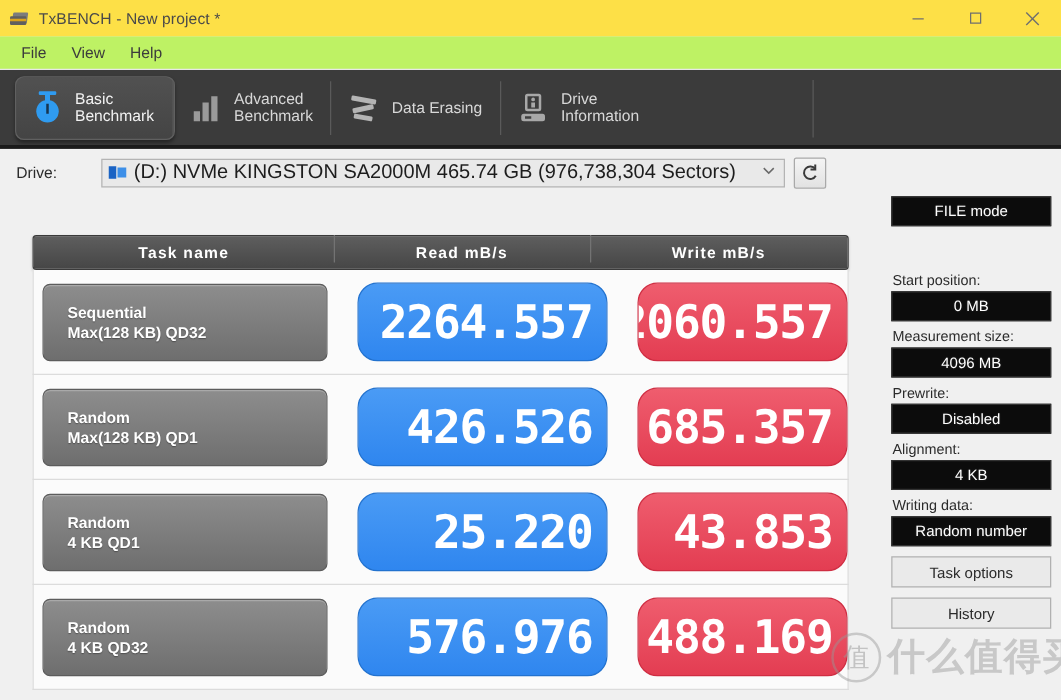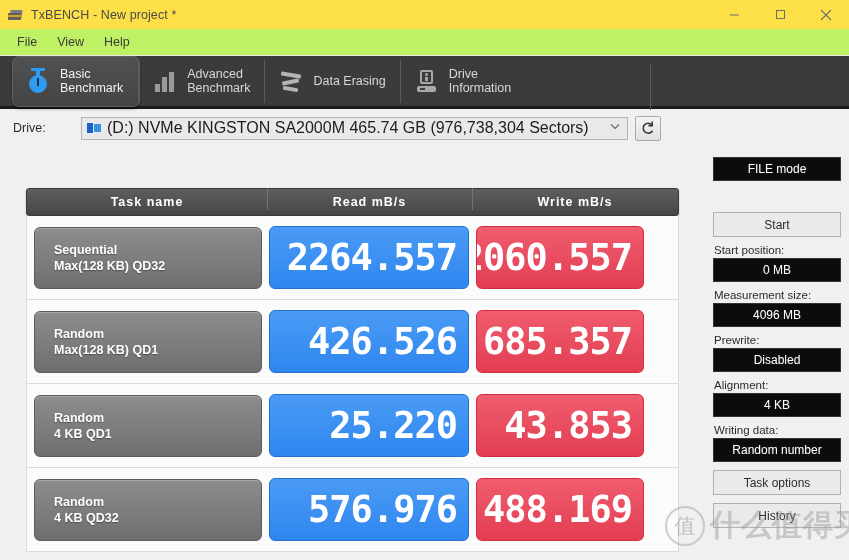--- a/index.html
+++ b/index.html
@@ -75,21 +75,21 @@
   }
   .menu-item {
     font-size: 12.5px;
     color: #3c3c3c;
     padding: 3px 10px 4px 10px;
     white-space: nowrap;
   }
 
   
   .tabstrip {
-    height: 53px;
+    height: 63px;
     background: #3b3b3b;
     position: relative;
     display: flex;
     align-items: center;
     padding-left: 12px;
     border-bottom: 3px solid #1b1b1b;
   }
   .tab {
     height: 51px;
     display: flex;
@@ -341,26 +341,26 @@
     font-size: 12.5px;
     font-weight: bold;
     color: #ffffff;
     line-height: 16px;
     text-shadow: 0 1px 1px rgba(0,0,0,0.35);
     white-space: nowrap;
   }
 
   .cell-val {
     height: 63px;
-    border-radius: 6px;
+    border-radius: 16px;
     display: flex;
     align-items: center;
     justify-content: flex-end;
     padding-right: 11px;
-    margin-left: 7px;
+    margin-left: 24px;
     font-family: "DejaVu Sans Mono", monospace;
     font-size: 37px;
     font-weight: bold;
     color: #ffffff;
     letter-spacing: -1px;
     flex: 0 0 auto;
     overflow: hidden;
   }
   .cell-read {
     width: 200px;
@@ -585,21 +585,20 @@
         <div class="l2">4 KB QD32</div>
       </div>
       <div class="cell-val cell-read">576.976</div>
       <div class="cell-val cell-write">488.169</div>
     </div>
   </div>
 
   <div class="sidebar">
     <div class="btn-dark">FILE mode</div>
     <div class="sb-gap-lg"></div>
-    <div class="btn-light">Start</div>
 
     <div class="sb-label">Start position:</div>
     <div class="btn-dark">0 MB</div>
 
     <div class="sb-label">Measurement size:</div>
     <div class="btn-dark">4096 MB</div>
 
     <div class="sb-label">Prewrite:</div>
     <div class="btn-dark">Disabled</div>
 

